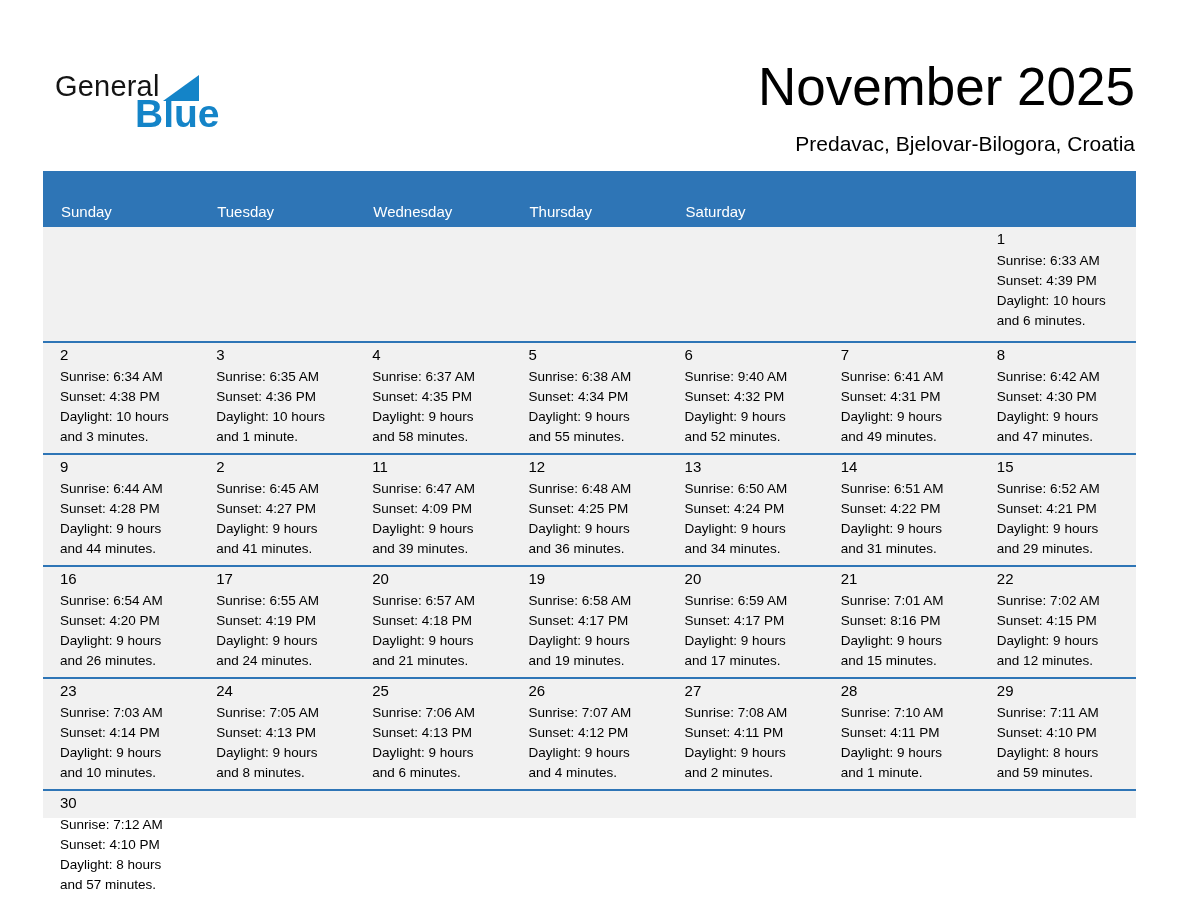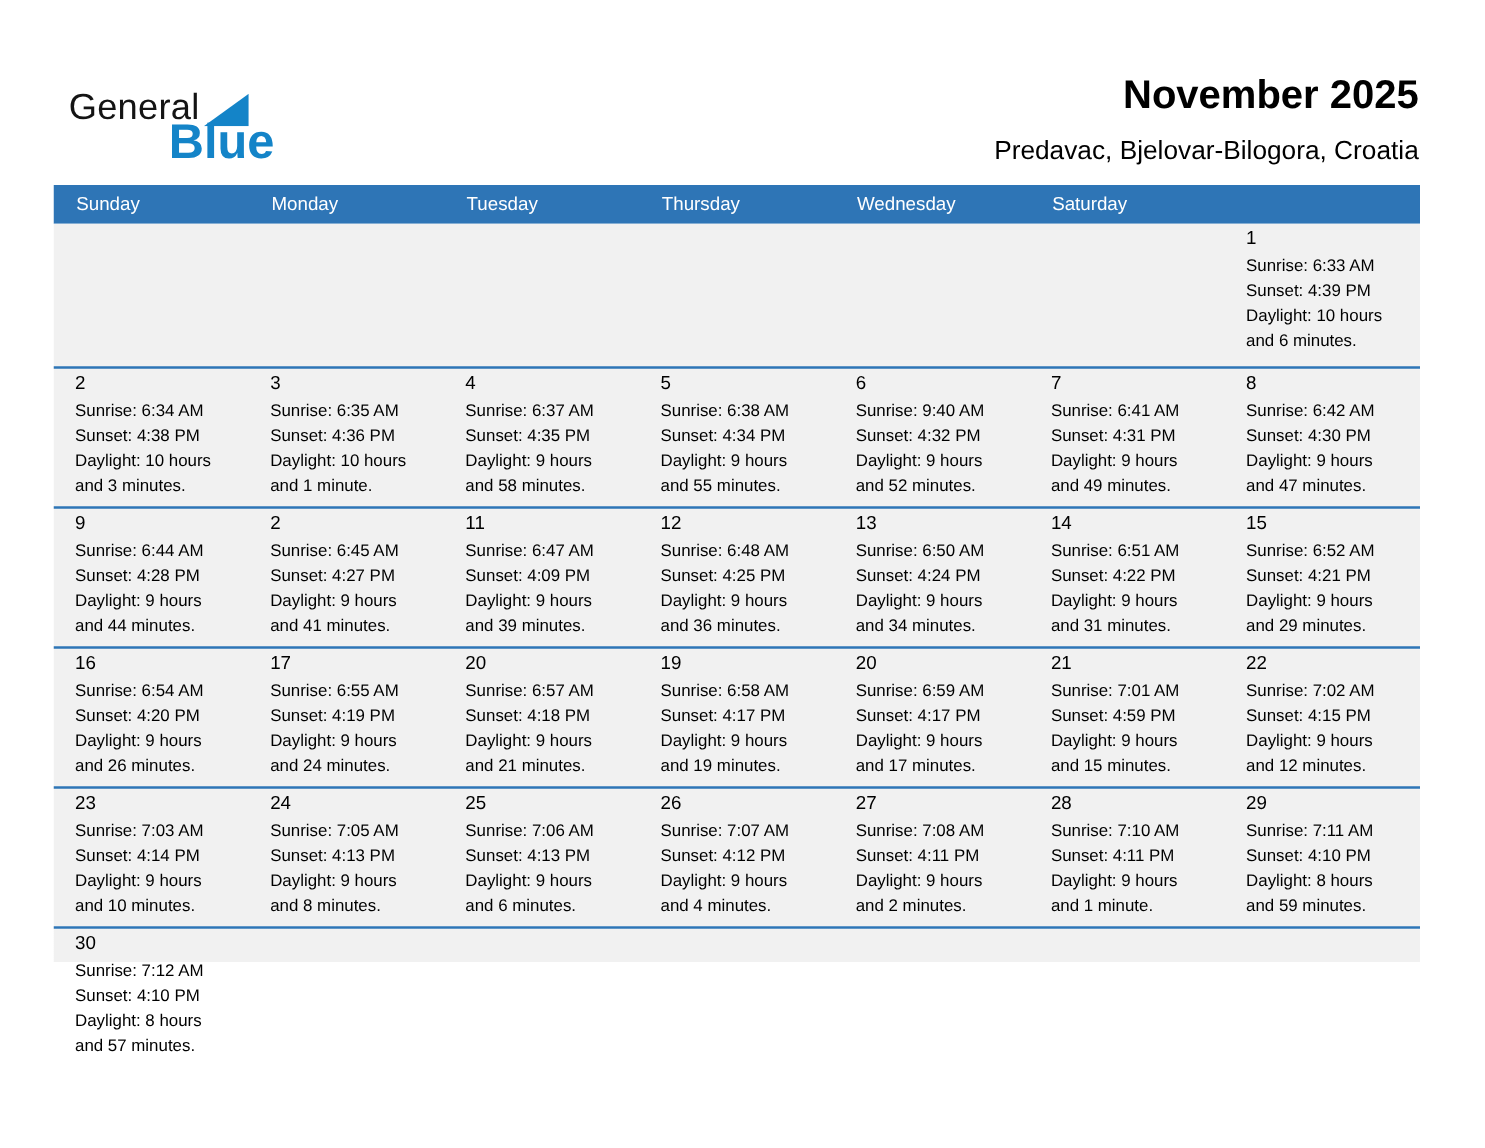--- a/index.html
+++ b/index.html
@@ -31,22 +31,22 @@
   .logo-triangle { margin-left: 3px; display: block; }
   .logo-blue {
     font-size: 39px;
     font-weight: bold;
     color: var(--logo-blue, #1484C8);
     margin-left: 80px;
     margin-top: -7px;
   }
   .titles { text-align: right; }
   .title {
-    font-size: 32px;
-    font-weight: 700;
+    font-size: 53px;
+    font-weight: 400;
     line-height: 1.1;
   }
   .subtitle {
     font-size: 21px;
     font-weight: normal;
     margin-top: 16px;
   }
 
   
   .calendar {
@@ -56,20 +56,21 @@
     display: grid;
     grid-template-columns: repeat(7, 1fr);
     background: var(--header-blue, #2E75B6);
   }
   .dow-cell {
     color: #ffffff;
     font-size: 15px;
     padding: 7px 4px 7px 18px;
     white-space: nowrap;
     overflow: hidden;
+    margin-top: 25px;
   }
   .week-row {
     display: grid;
     grid-template-columns: repeat(7, 1fr);
     background: var(--row-gray, #F1F1F1);
     border-top: 2px solid var(--header-blue, #2E75B6);
     min-height: 106px;
   }
   .week-row.first { border-top: none; min-height: 114px; }
   .week-row.last {
@@ -100,24 +101,23 @@
     </div>
     <div class="titles">
       <div class="title">November 2025</div>
       <div class="subtitle">Predavac, Bjelovar-Bilogora, Croatia</div>
     </div>
   </div>
 
   <div class="calendar">
     <div class="dow-row">
       <div class="dow-cell">Sunday</div>
-      <div class="dow-cell">Monday</div>
       <div class="dow-cell">Tuesday</div>
+      <div class="dow-cell">Wednesday</div>
       <div class="dow-cell">Thursday</div>
-      <div class="dow-cell">Wednesday</div>
       <div class="dow-cell">Saturday</div>
     </div>
     <div>
         <div class="week-row first">
           <div class="day-cell"></div>
           <div class="day-cell"></div>
           <div class="day-cell"></div>
           <div class="day-cell"></div>
           <div class="day-cell"></div>
           <div class="day-cell"></div>
@@ -263,21 +263,21 @@
           <div class="day-cell">
             <div class="day-number">20</div>
             <div class="cell-line">Sunrise: 6:59 AM</div>
             <div class="cell-line">Sunset: 4:17 PM</div>
             <div class="cell-line">Daylight: 9 hours</div>
             <div class="cell-line">and 17 minutes.</div>
           </div>
           <div class="day-cell">
             <div class="day-number">21</div>
             <div class="cell-line">Sunrise: 7:01 AM</div>
-            <div class="cell-line">Sunset: 4:59 PM</div>
+            <div class="cell-line">Sunset: 8:16 PM</div>
             <div class="cell-line">Daylight: 9 hours</div>
             <div class="cell-line">and 15 minutes.</div>
           </div>
           <div class="day-cell">
             <div class="day-number">22</div>
             <div class="cell-line">Sunrise: 7:02 AM</div>
             <div class="cell-line">Sunset: 4:15 PM</div>
             <div class="cell-line">Daylight: 9 hours</div>
             <div class="cell-line">and 12 minutes.</div>
           </div>

